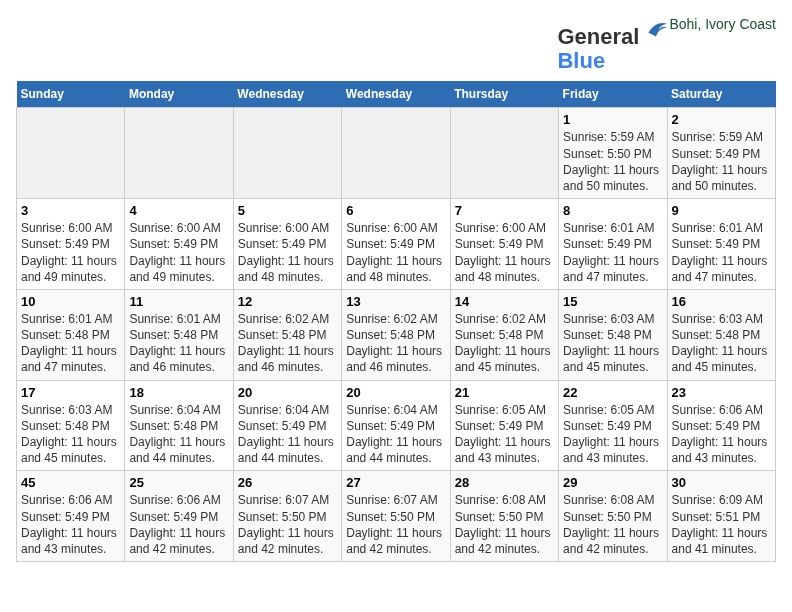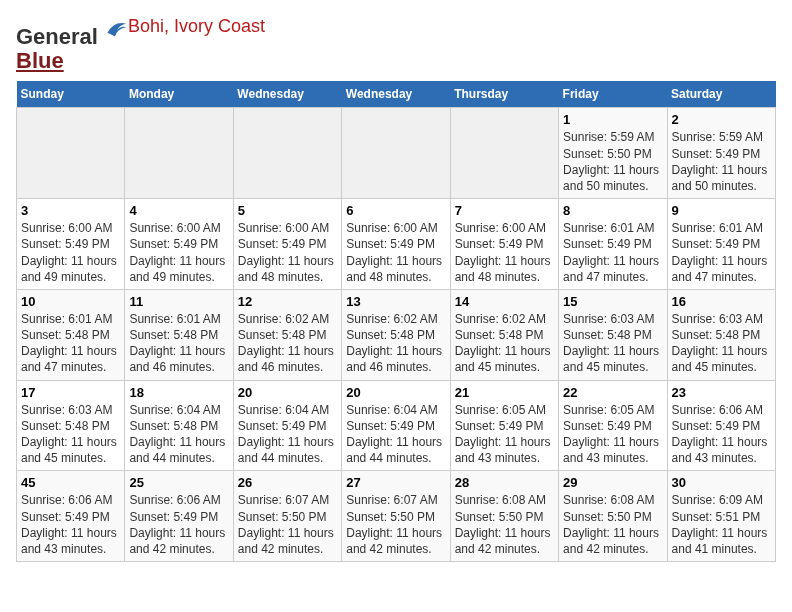--- a/index.html
+++ b/index.html
@@ -5,52 +5,52 @@
     * { box-sizing: border-box; margin: 0; padding: 0; }
     body {
       font-family: Arial, sans-serif;
       background: #fff;
       width: 792px;
       min-height: 612px;
       padding: 16px;
     }
     .header {
       display: flex;
-      justify-content: flex-start;
+      justify-content: flex-end;
       align-items: flex-start;
       margin-bottom: 8px;
     }
     .logo {
       display: flex;
       align-items: center;
     }
     .logo-text {
       font-size: 22px;
       font-weight: bold;
       line-height: 1.1;
     }
     .logo-general { color: #333; }
-    .logo-blue { color: #7f1d1d; text-decoration: underline; }
+    .logo-blue { color: #3b82f6; }
     .logo-icon {
       width: 28px;
       height: 28px;
       margin-left: 2px;
       margin-right: 0;
     }
     .title-area {
       text-align: right;
     }
     .month-title {
       font-size: 32px;
       font-weight: bold;
       color: #222;
     }
     .location {
-      font-size: 18px;
-      color: #b91c1c;
+      font-size: 14px;
+      color: #14532d;
     }
     table {
       width: 100%;
       border-collapse: collapse;
       font-size: 10.5px;
       border-radius: 8px;
     }
     thead tr th {
       background-color: #2e6db4;
       color: #fff;

